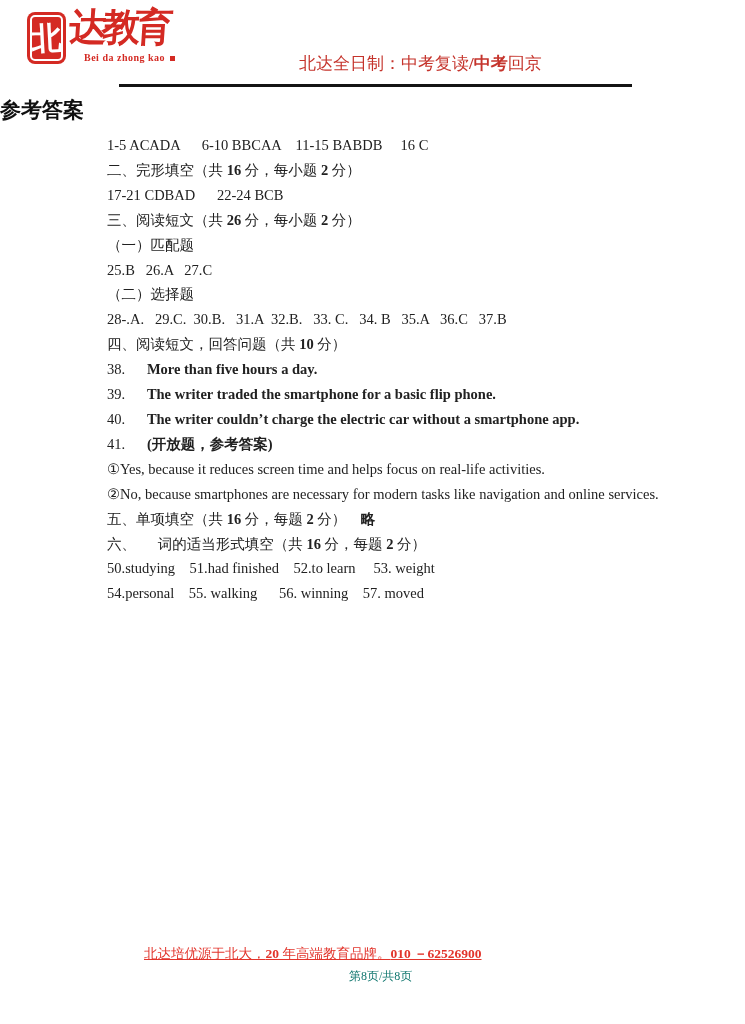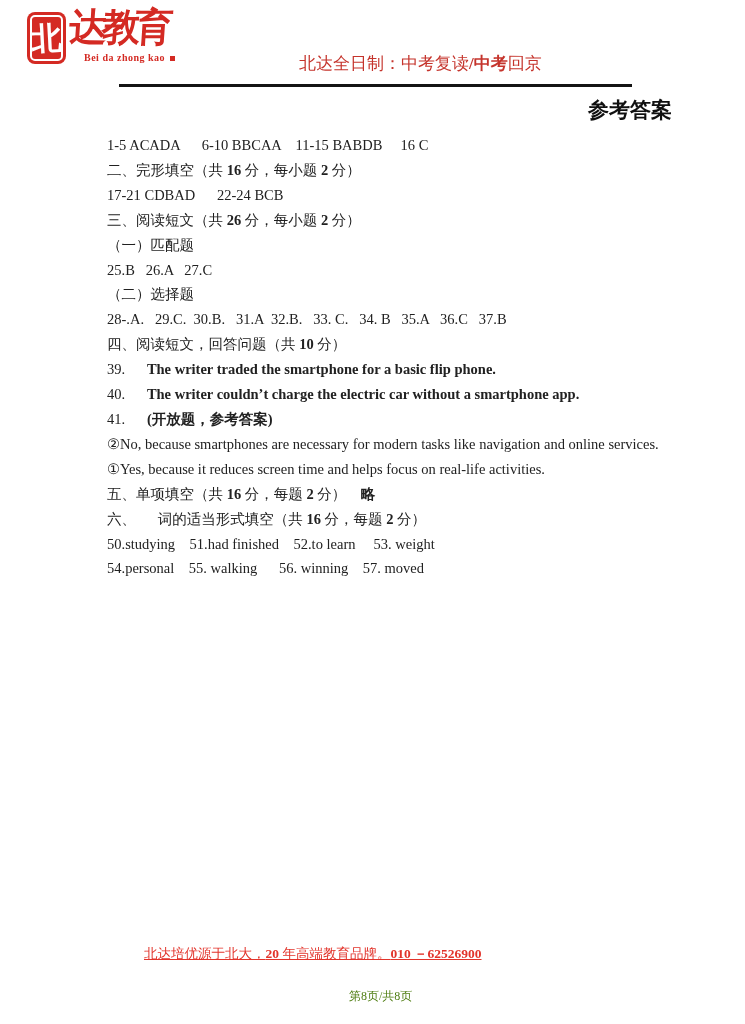--- a/index.html
+++ b/index.html
@@ -20,33 +20,33 @@
     white-space:nowrap;line-height:1.2;}
   .logo-sub{position:absolute;left:84px;top:52px;font-size:10px;
     color:var(--c-brand_red,#d42a23);white-space:nowrap;letter-spacing:.5px;font-weight:bold;}
   .bullet{display:inline-block;width:5px;height:5px;background:var(--c-brand_red,#d42a23);
     margin-left:5px;vertical-align:middle;}
   .tagline{position:absolute;left:299px;top:52px;font-size:17px;
     color:var(--c-header_red,#c5342c);white-space:pre;}
   .rule{position:absolute;left:119px;top:84px;width:513px;height:3px;
     background:var(--c-rule_black,#141414);}
   
-  .title{position:absolute;left:0;top:96px;width:672px;margin:0;text-align:right;
+  .title{position:absolute;left:0;top:96px;width:672px;margin:0;text-align:left;
     font-size:21px;font-weight:bold;color:#101010;}
   
   .body-lines{position:absolute;left:107px;top:133px;width:628px;}
   .line{white-space:pre-wrap;font-size:14.5px;line-height:24.9px;
     color:var(--c-body_text,#212121);}
   .seg{font-weight:normal;}
   .seg.b{font-weight:bold;}
   
   .promo{position:absolute;left:144px;top:945px;font-size:13.5px;
     color:var(--c-footer_red,#e2342b);white-space:pre;text-decoration:underline;}
-  .page-ind{position:absolute;left:349px;top:988px;font-size:12px;
-    color:#4d7c0f;white-space:pre;}
+  .page-ind{position:absolute;left:349px;top:968px;font-size:12px;
+    color:#0f766e;white-space:pre;}
 </style>
 </head>
 <body>
 
 <div class="page">
 
   <header>
     <div class="seal">
       <div class="seal-inner">
         <span class="seal-char">北</span>
@@ -65,25 +65,26 @@
   <main class="body-lines">
       <div class="line"><span class="seg">1-5 ACADA      6-10 BBCAA    11-15 BABDB     16 C</span></div>
       <div class="line"><span class="seg">二、完形填空（共 </span><span class="seg b">16</span><span class="seg"> 分，每小题 </span><span class="seg b">2</span><span class="seg"> 分）</span></div>
       <div class="line"><span class="seg">17-21 CDBAD      22-24 BCB</span></div>
       <div class="line"><span class="seg">三、阅读短文（共 </span><span class="seg b">26</span><span class="seg"> 分，每小题 </span><span class="seg b">2</span><span class="seg"> 分）</span></div>
       <div class="line"><span class="seg">（一）匹配题</span></div>
       <div class="line"><span class="seg">25.B   26.A   27.C</span></div>
       <div class="line"><span class="seg">（二）选择题</span></div>
       <div class="line"><span class="seg">28-.A.   29.C.  30.B.   31.A  32.B.   33. C.   34. B   35.A   36.C   37.B</span></div>
       <div class="line"><span class="seg">四、阅读短文，回答问题（共 </span><span class="seg b">10</span><span class="seg"> 分）</span></div>
+      <div class="line"><span class="seg">38.      </span><span class="seg b">More than five hours a day.</span></div>
       <div class="line"><span class="seg">39.      </span><span class="seg b">The writer traded the smartphone for a basic flip phone.</span></div>
       <div class="line"><span class="seg">40.      </span><span class="seg b">The writer couldn’t charge the electric car without a smartphone app.</span></div>
       <div class="line"><span class="seg">41.      </span><span class="seg b">(开放题，参考答案)</span></div>
+      <div class="line"><span class="seg">①Yes, because it reduces screen time and helps focus on real-life activities.</span></div>
       <div class="line"><span class="seg">②No, because smartphones are necessary for modern tasks like navigation and online services.</span></div>
-      <div class="line"><span class="seg">①Yes, because it reduces screen time and helps focus on real-life activities.</span></div>
       <div class="line"><span class="seg">五、单项填空（共 </span><span class="seg b">16</span><span class="seg"> 分，每题 </span><span class="seg b">2</span><span class="seg"> 分）    </span><span class="seg b">略</span></div>
       <div class="line"><span class="seg">六、      词的适当形式填空（共 </span><span class="seg b">16</span><span class="seg"> 分，每题 </span><span class="seg b">2</span><span class="seg"> 分）</span></div>
       <div class="line"><span class="seg">50.studying    51.had finished    52.to learn     53. weight</span></div>
       <div class="line"><span class="seg">54.personal    55. walking      56. winning    57. moved</span></div>
     </main>
 
   <footer>
     <div class="promo"><span class="seg">北达培优源于北大，</span><span class="seg b">20</span><span class="seg"> 年高端教育品牌。</span><span class="seg b">010 －62526900</span></div>
     <div class="page-ind">第8页/共8页</div>
   </footer>

